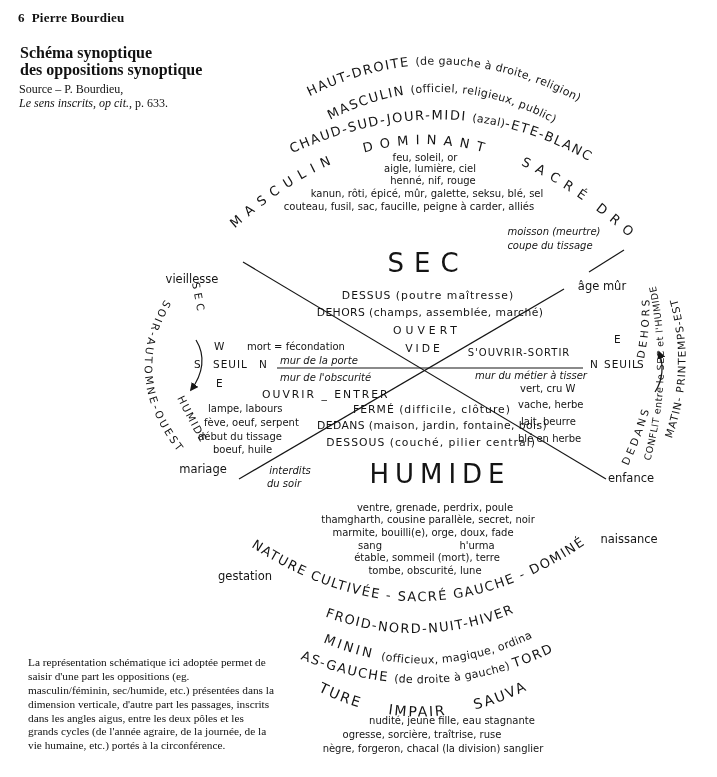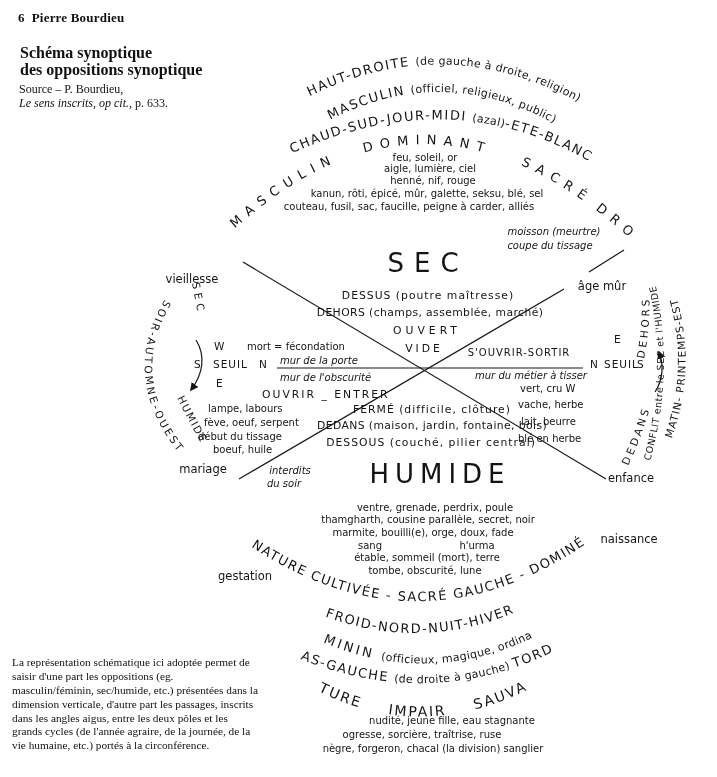--- a/index.html
+++ b/index.html
@@ -3,21 +3,21 @@
 <meta charset="utf-8">
 <style>
   html,body{margin:0;padding:0;background:#e8e8e8;}
   .page{position:relative;width:717px;height:777px;background:#ffffff;overflow:hidden;
         font-family:"Liberation Serif", serif;color:#111;}
   .hdr{position:absolute;left:18px;top:10px;font-size:13px;font-weight:bold;letter-spacing:.2px;}
   .hdr .sp{margin-right:7px;}
   .ttl{position:absolute;left:20px;top:44px;font-size:16px;font-weight:bold;line-height:1.08;}
   .src{position:absolute;left:19px;top:82px;font-size:12px;line-height:1.2;}
   .src .it{font-style:italic;}
-  .caption{position:absolute;left:12px;top:656px;width:246px;font-size:11.3px;line-height:1.23;}
+  .caption{position:absolute;left:28px;top:656px;width:246px;font-size:11.3px;line-height:1.23;}
   svg{position:absolute;left:0;top:0;}
   svg text{fill:#141414;font-family:"DejaVu Sans", sans-serif;}
   .hand{font-size:10px;}
   .handit{font-size:10px;font-style:italic;}
   .caps{font-size:10.8px;letter-spacing:1px;}
   .capsbig{font-size:26px;letter-spacing:10px;}
   .arcmain{font-size:13px;letter-spacing:1.5px;}
   .arcsm{font-size:11px;letter-spacing:.3px;}
   .archl{font-size:13px;letter-spacing:7px;}
   .axis{font-size:10.5px;letter-spacing:2.5px;}

